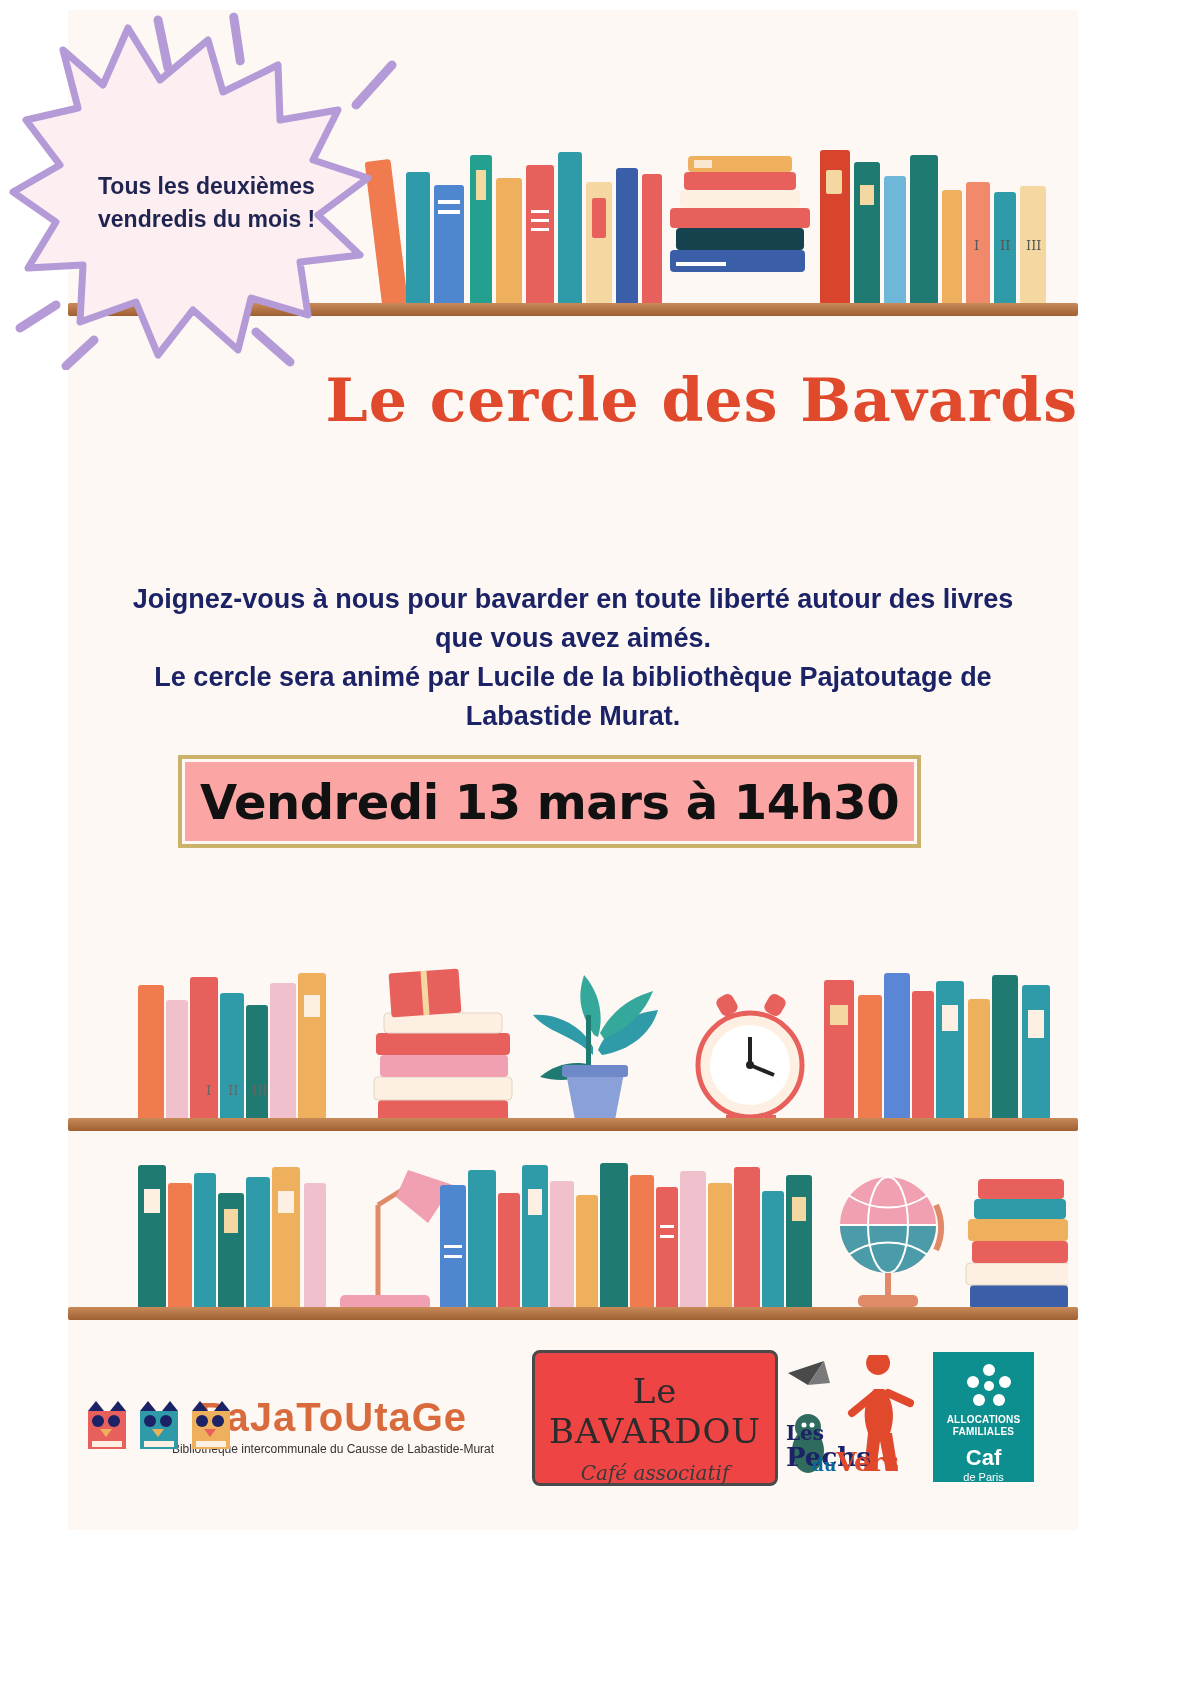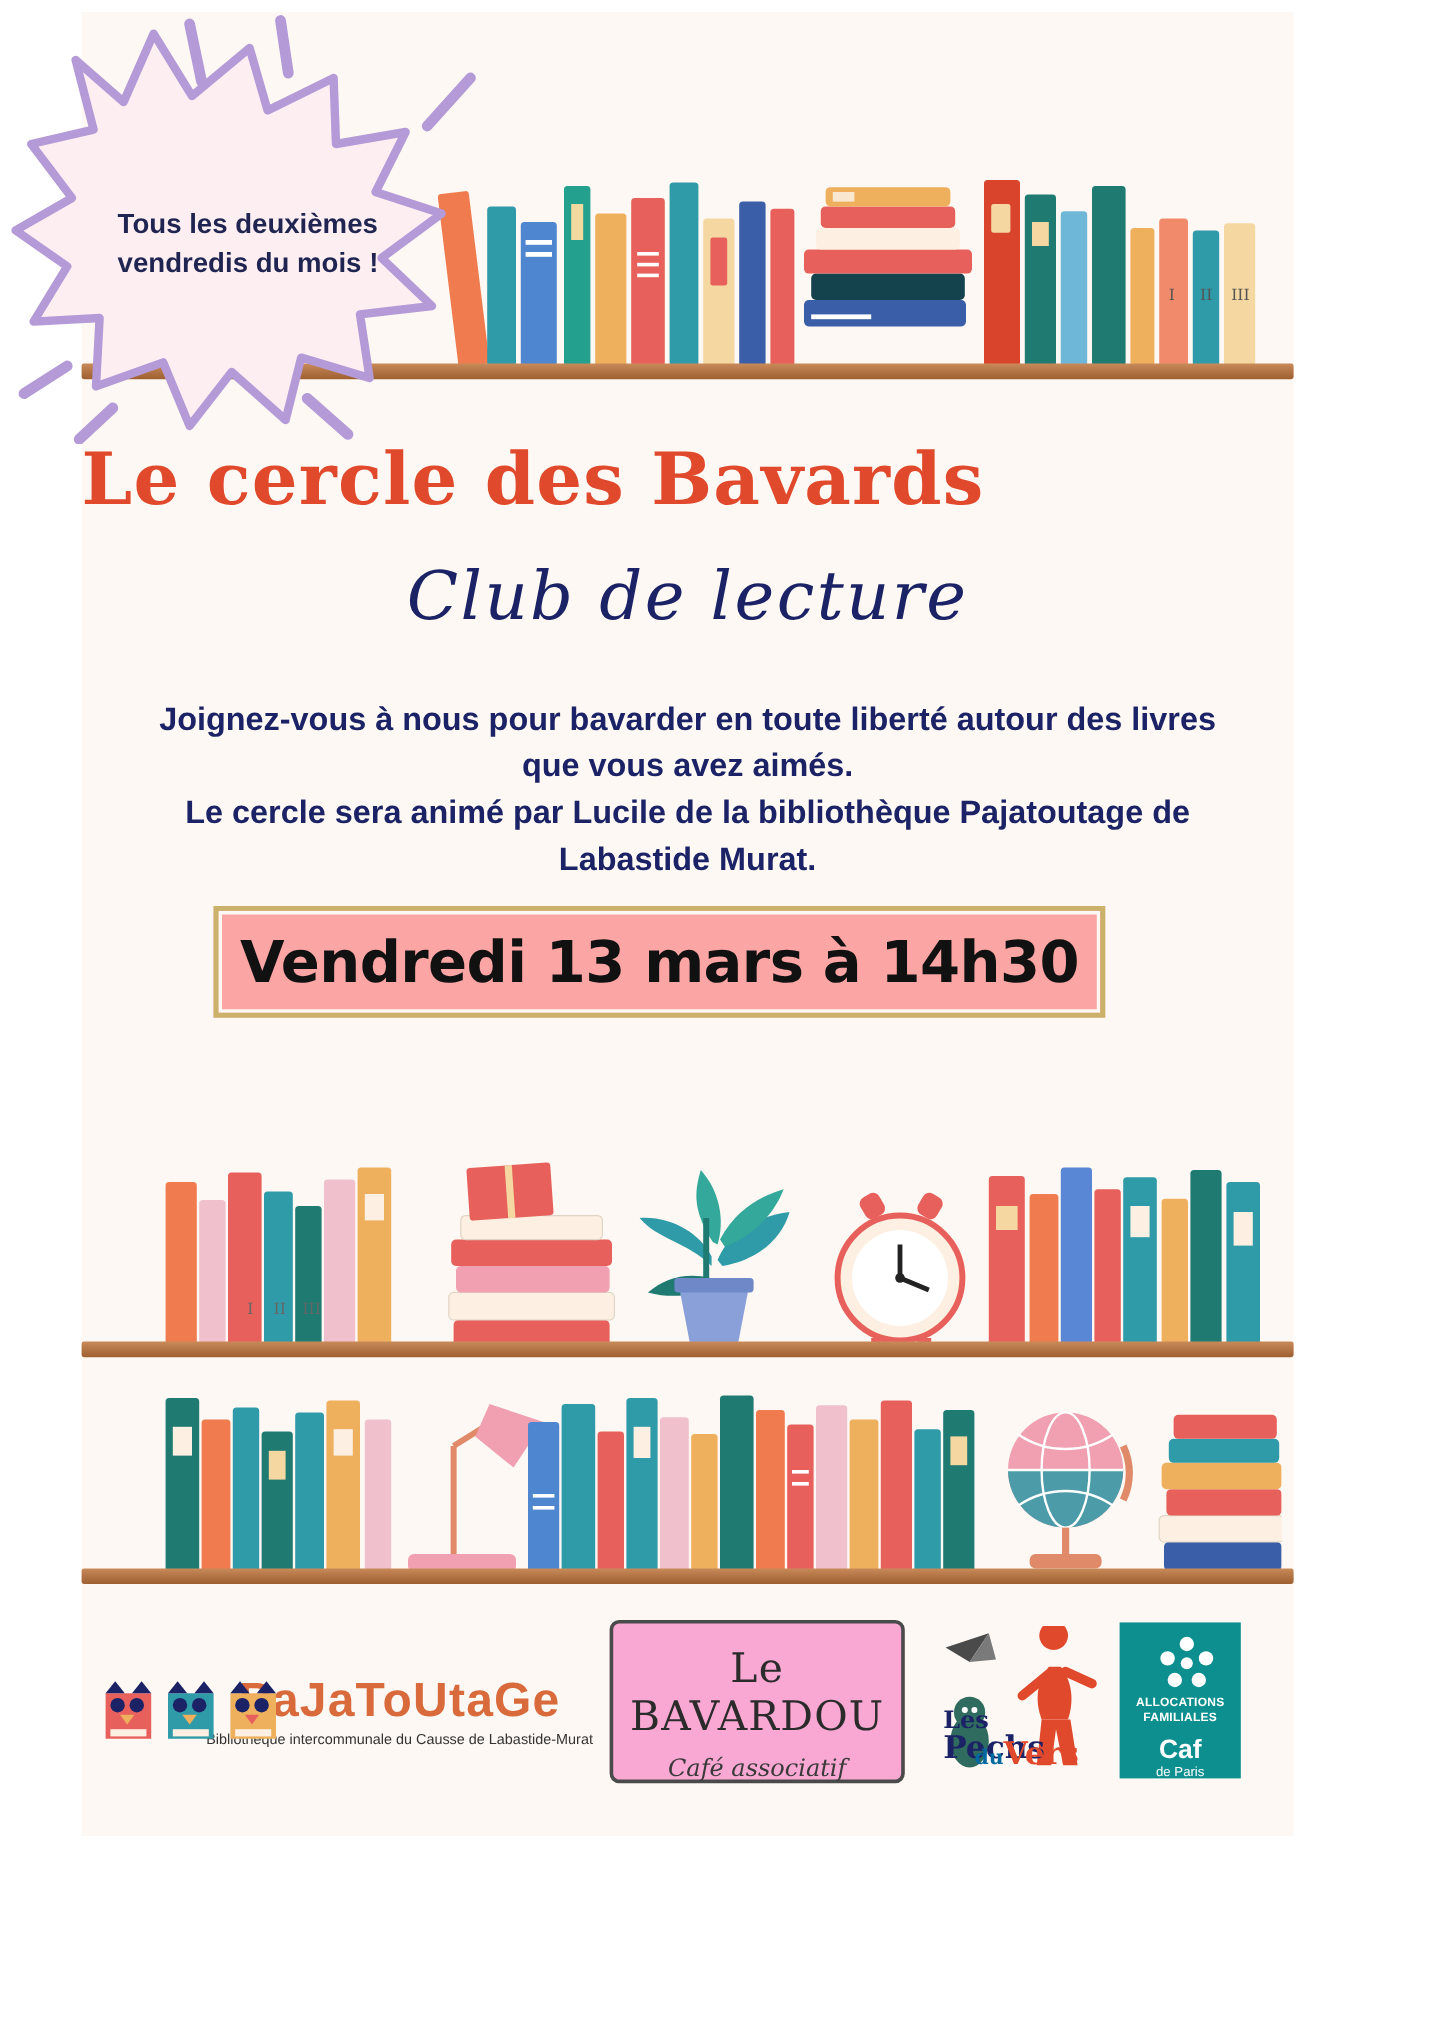--- a/index.html
+++ b/index.html
@@ -54,21 +54,21 @@
   }
 
   .books-row { position: absolute; }
 
   
   .title-main {
     position: absolute;
     left: 0;
     right: 0;
     top: 355px;
-    text-align: left;
+    text-align: right;
     font-family: "DejaVu Serif", serif;
     font-weight: bold;
     font-size: 60px;
     letter-spacing: 1px;
     color: #e0492b;
   }
   .title-sub {
     position: absolute;
     left: 0;
     right: 0;
@@ -148,25 +148,25 @@
   }
   .paja-sub {
     font-size: 12px;
     color: #333;
     margin-top: 2px;
     margin-left: 90px;
   }
   .owl { position:absolute; }
   .logo-bavardou {
     position: absolute;
-    left: 440px;
+    left: 464px;
     top: 10px;
     width: 240px;
     height: 130px;
-    background: #f9a8d4;
+    background: #ef4444;
     border: 3px solid #4a4a4a;
     border-radius: 8px;
     text-align: center;
   }
   .bav-1 {
     margin-top: 18px;
     font-family: "DejaVu Serif", serif;
     font-size: 34px;
     color: #2b2b2b;
     letter-spacing: 1px;
@@ -289,21 +289,20 @@
       <path d="M222,8 L236,50" stroke="#b49ad6" stroke-width="9" stroke-linecap="round" transform="rotate(10 229 29)"></path>
       <path d="M384,55 L348,95" stroke="#b49ad6" stroke-width="9" stroke-linecap="round"></path>
       <path d="M12,318 L48,295" stroke="#b49ad6" stroke-width="9" stroke-linecap="round"></path>
       <path d="M248,322 L282,352" stroke="#b49ad6" stroke-width="9" stroke-linecap="round"></path>
       <path d="M58,356 L86,330" stroke="#b49ad6" stroke-width="9" stroke-linecap="round"></path>
     </svg>
     <div class="burst-text">Tous les deuxièmes vendredis du mois !</div>
   </div>
 
   <div class="title-main">Le cercle des Bavards</div>
-  <div class="title-sub">Club de lecture</div>
   <div class="body-text" style="white-space:pre-line;">Joignez-vous à nous pour bavarder en toute liberté autour des livres que vous avez aimés.
 Le cercle sera animé par Lucile de la bibliothèque Pajatoutage de Labastide Murat.</div>
 
   <div class="date-box">
     <span class="date-text">Vendredi 13 mars à 14h30</span>
   </div>
 
 
   <svg class="books-row" style="left:10px; top:945px;" width="990" height="170" viewBox="0 0 990 170">
     <g>

